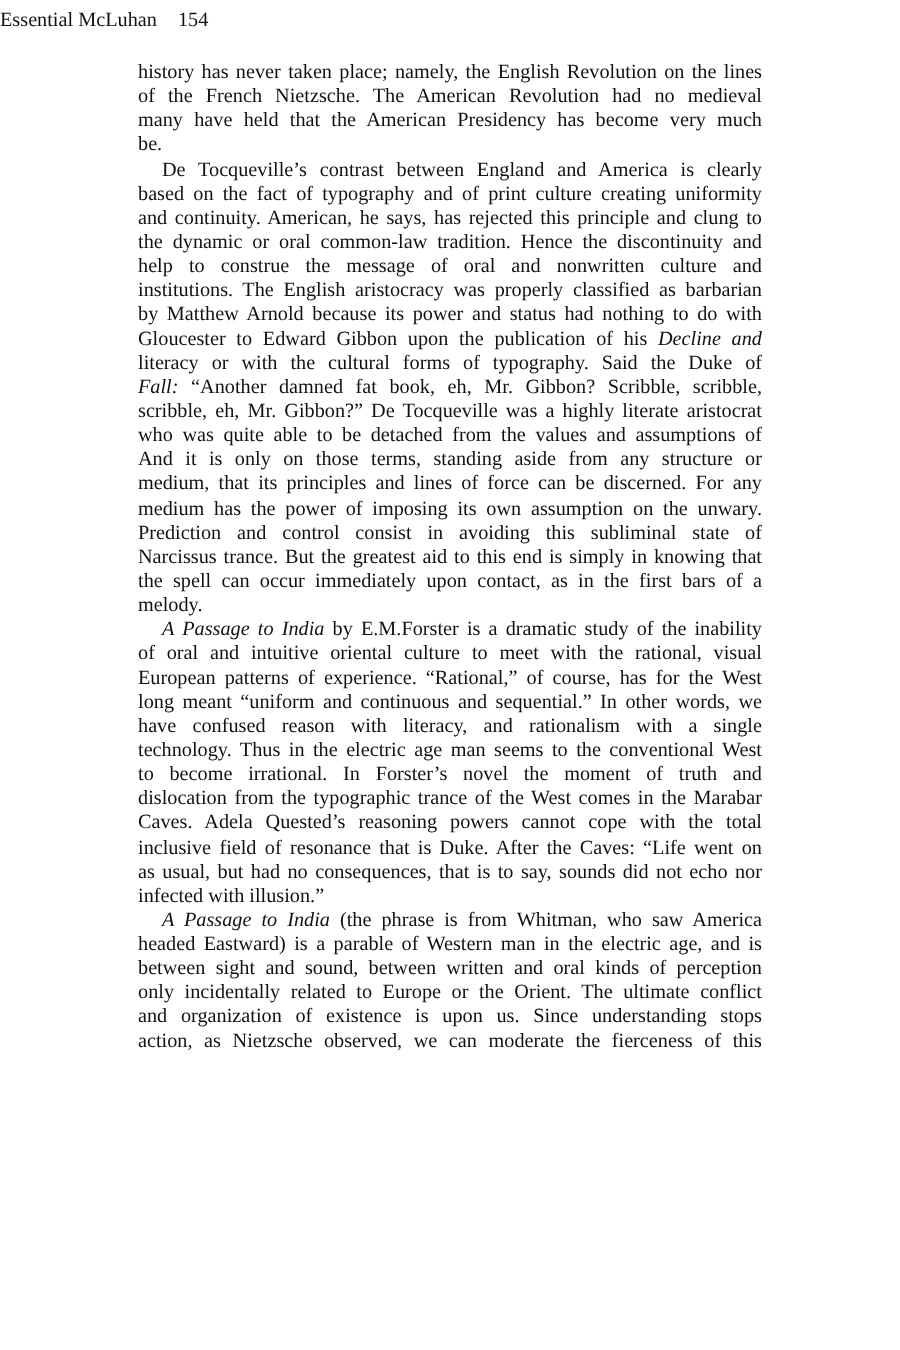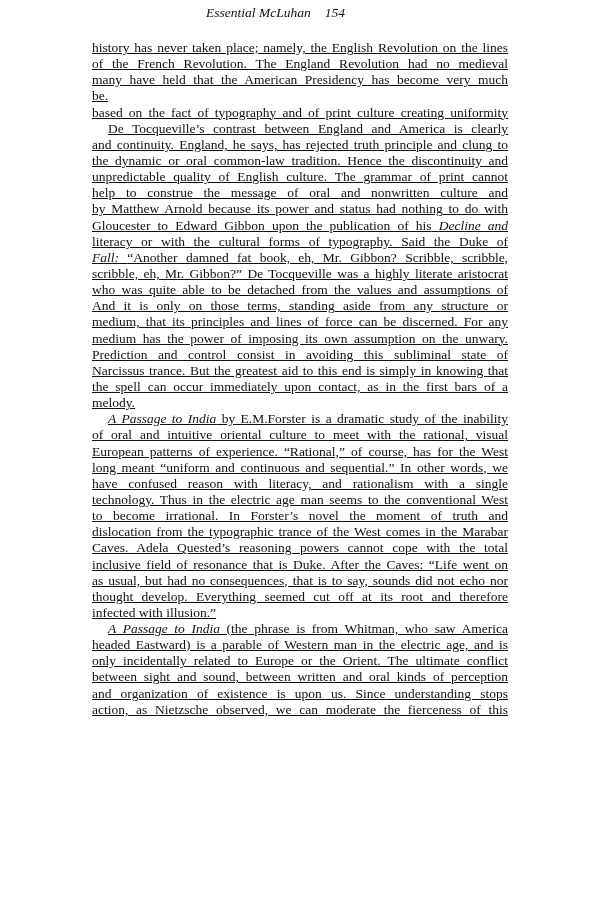--- a/index.html
+++ b/index.html
@@ -1,51 +1,51 @@
 <!DOCTYPE html>
 <html><head>
   <meta charset="utf-8">
   <style>
     html, body { margin: 0; padding: 0; background: #ffffff; }
     body { width: 600px; height: 900px; position: relative; overflow: hidden;
            font-family: "Liberation Serif", serif; color: #111; }
-    .header { position: absolute; top: 4px; left: 0; width: 551px; text-align: center;
-              font-size: 13.5px; line-height: 18px; font-style: italic; }
+    .header { position: absolute; top: 4px; left: 0; width: 551px; text-align: left;
+              font-size: 13.5px; line-height: 18px; }
     .header .page-num { margin-left: 14px; }
     .body-text { position: absolute; top: 40px; left: 92px; width: 416px;
                  font-size: 13.5px; line-height: 16.15px; }
-    .line { display: block; text-align: justify; text-align-last: justify; white-space: nowrap; height: 16.15px; text-decoration: underline; }
+    .line { display: block; text-align: justify; text-align-last: justify; white-space: nowrap; height: 16.15px; }
     .line.last { text-align-last: left; }
     .line.indent { padding-left: 16px; }
     .line span { white-space: normal; }
     i { font-style: italic; }
   </style>
 </head>
 <body>
 
 <div class="header">
   <span>Essential McLuhan</span><span class="page-num">154</span>
 </div>
 
 <div class="body-text">
 
   <div>
     <span class="line">history has never taken place; namely, the English Revolution on the lines</span>
-    <span class="line">of the French Revolution. The England Revolution had no medieval</span>
+    <span class="line">of the French Nietzsche. The American Revolution had no medieval</span>
     <span class="line">many have held that the American Presidency has become very much</span>
     <span class="line last">be.</span>
   </div>
 
   <div>
+    <span class="line indent">De Tocqueville’s contrast between England and America is clearly</span>
     <span class="line">based on the fact of typography and of print culture creating uniformity</span>
-    <span class="line indent">De Tocqueville’s contrast between England and America is clearly</span>
-    <span class="line">and continuity. England, he says, has rejected truth principle and clung to</span>
+    <span class="line">and continuity. American, he says, has rejected this principle and clung to</span>
     <span class="line">the dynamic or oral common-law tradition. Hence the discontinuity and</span>
-    <span class="line">unpredictable quality of English culture. The grammar of print cannot</span>
     <span class="line">help to construe the message of oral and nonwritten culture and</span>
+    <span class="line">institutions. The English aristocracy was properly classified as barbarian</span>
     <span class="line">by Matthew Arnold because its power and status had nothing to do with</span>
     <span class="line"><span>Gloucester to Edward Gibbon upon the publication of his</span> <i>Decline and</i></span>
     <span class="line">literacy or with the cultural forms of typography. Said the Duke of</span>
     <span class="line"><i>Fall:</i> <span>“Another damned fat book, eh, Mr. Gibbon? Scribble, scribble,</span></span>
     <span class="line">scribble, eh, Mr. Gibbon?” De Tocqueville was a highly literate aristocrat</span>
     <span class="line">who was quite able to be detached from the values and assumptions of</span>
     <span class="line">And it is only on those terms, standing aside from any structure or</span>
     <span class="line">medium, that its principles and lines of force can be discerned. For any</span>
     <span class="line">medium has the power of imposing its own assumption on the unwary.</span>
     <span class="line">Prediction and control consist in avoiding this subliminal state of</span>
@@ -59,25 +59,24 @@
     <span class="line">of oral and intuitive oriental culture to meet with the rational, visual</span>
     <span class="line">European patterns of experience. “Rational,” of course, has for the West</span>
     <span class="line">long meant “uniform and continuous and sequential.” In other words, we</span>
     <span class="line">have confused reason with literacy, and rationalism with a single</span>
     <span class="line">technology. Thus in the electric age man seems to the conventional West</span>
     <span class="line">to become irrational. In Forster’s novel the moment of truth and</span>
     <span class="line">dislocation from the typographic trance of the West comes in the Marabar</span>
     <span class="line">Caves. Adela Quested’s reasoning powers cannot cope with the total</span>
     <span class="line">inclusive field of resonance that is Duke. After the Caves: “Life went on</span>
     <span class="line">as usual, but had no consequences, that is to say, sounds did not echo nor</span>
-    <span class="line">thought develop. Everything seemed cut off at its root and therefore</span>
     <span class="line last">infected with illusion.”</span>
   </div>
 
   <div>
     <span class="line indent"><i>A Passage to India</i><span> (the phrase is from Whitman, who saw America</span></span>
     <span class="line">headed Eastward) is a parable of Western man in the electric age, and is</span>
+    <span class="line">between sight and sound, between written and oral kinds of perception</span>
     <span class="line">only incidentally related to Europe or the Orient. The ultimate conflict</span>
-    <span class="line">between sight and sound, between written and oral kinds of perception</span>
     <span class="line">and organization of existence is upon us. Since understanding stops</span>
     <span class="line">action, as Nietzsche observed, we can moderate the fierceness of this</span>
   </div>
 </div>
 
 </body></html>

